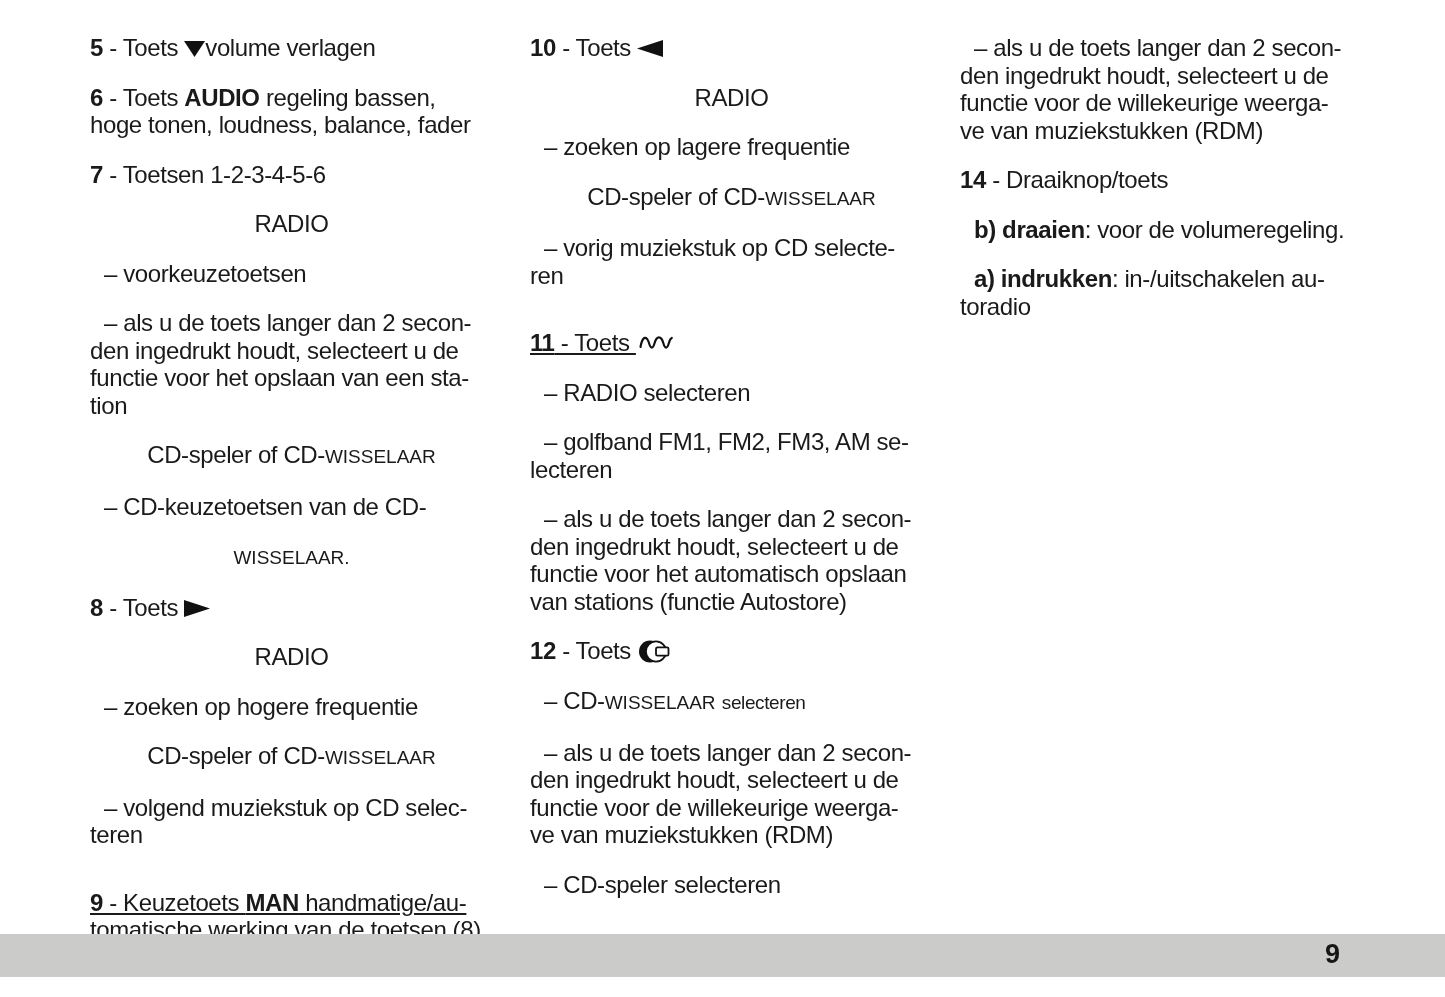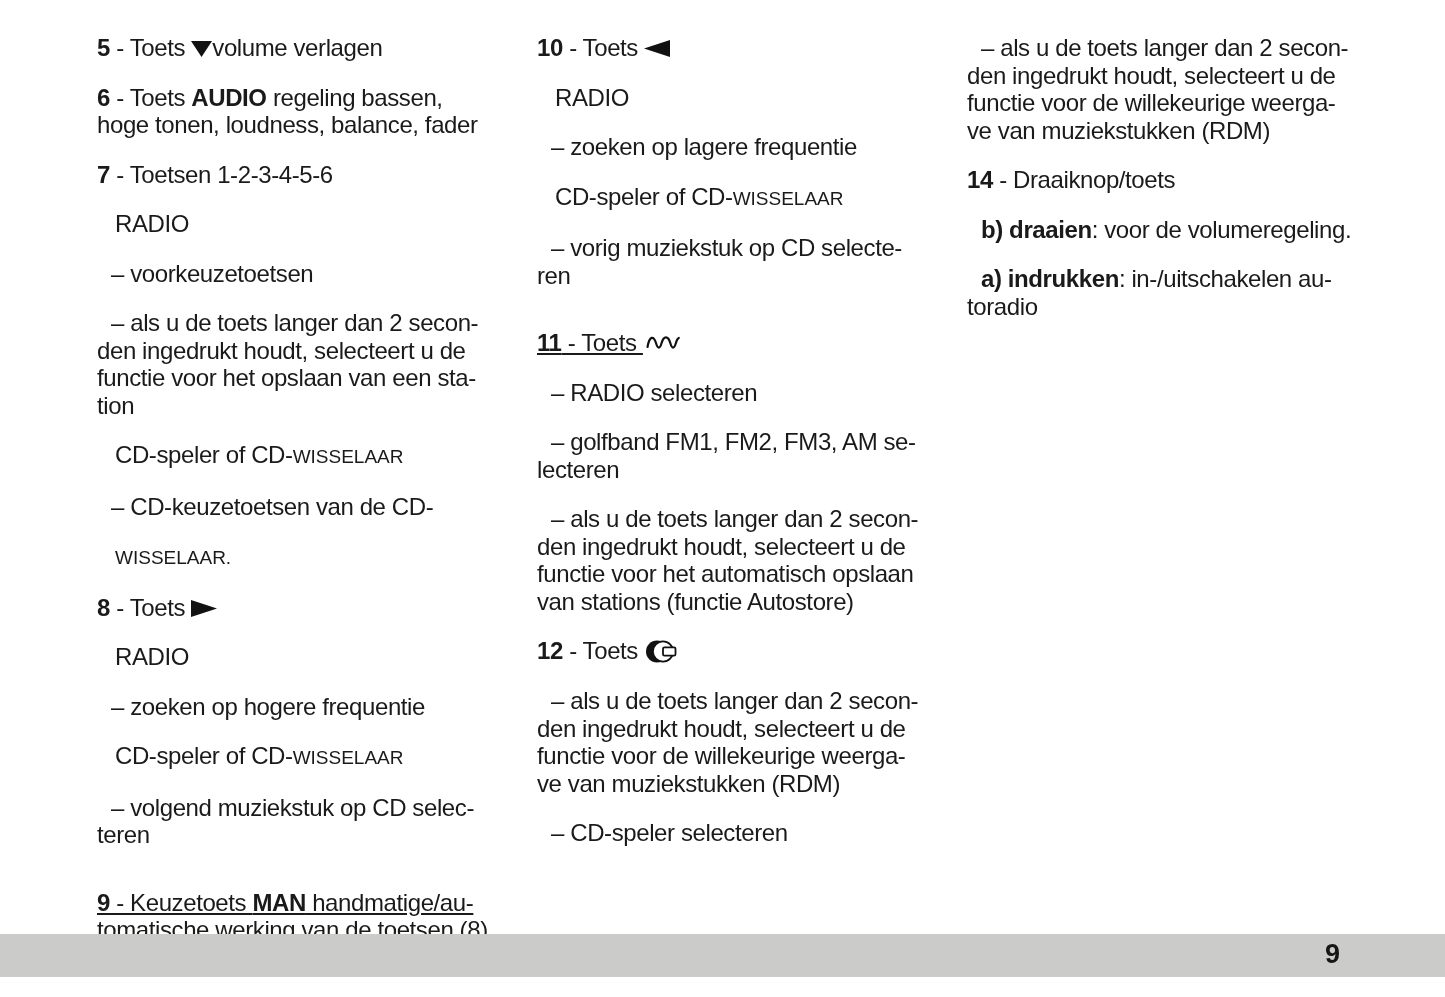--- a/index.html
+++ b/index.html
@@ -6,32 +6,32 @@
     --text-color:#1a1a1a;
     --bar-color:#cbcbca;
   }
   html,body{margin:0;padding:0;}
   body{
     width:1445px;height:997px;position:relative;overflow:hidden;
     background:#ffffff;color:var(--text-color);
     font-family:"Liberation Sans", sans-serif;
   }
   .content{
-    position:absolute;left:97px;top:34px;display:flex;
+    position:absolute;left:90px;top:34px;display:flex;
   }
   .col{width:385px;flex:0 0 auto;}
   .col + .col{margin-left:55px;}
   .col:nth-child(3){margin-left:45px;}
   p{
     margin:0;font-size:24px;line-height:27.5px;letter-spacing:-0.4px;
     white-space:nowrap;
   }
   p + p{margin-top:22px;}
   p.spaced{margin-top:40px;text-decoration:underline;}
-  p.mode, p.caps{margin-left:18px;}
+  p.mode, p.caps{margin-left:18px;text-align:center;}
   p.dash{text-indent:14px;}
   .b{font-weight:bold;}
   .sc{font-size:19px;letter-spacing:0;}
   .sm{font-size:19px;}
   .icon{display:inline-block;}
   .tri{vertical-align:-1px;}
   .wave{vertical-align:-5px;margin-left:2px;}
   .disc{vertical-align:-6px;margin-left:2px;}
   .footer-bar{
     position:absolute;left:0;top:934px;width:1445px;height:43px;
@@ -79,20 +79,21 @@
           <path d="M2.5 17 C4.5 5.5 8.8 5.5 11 13 C12.8 19.2 14.8 19.2 16.6 13 C18.8 5.5 23.1 5.5 25.3 13 C27.1 19.2 29.1 19.2 30.9 13 C31.8 9.8 32.8 8.4 33.8 8" fill="none" stroke="#111" stroke-width="2.2" stroke-linecap="round"></path>
         </svg></p>
       <p class="dash"><span>– RADIO selecteren</span></p>
       <p class="dash"><span>– golfband FM1, FM2, FM3, AM se-</span><br><span>lecteren</span></p>
       <p class="dash"><span>– als u de toets langer dan 2 secon-</span><br><span>den ingedrukt houdt, selecteert u de</span><br><span>functie voor het automatisch opslaan</span><br><span>van stations (functie Autostore)</span></p>
       <p class="entry"><span class="b">12</span><span> - Toets </span><svg class="icon disc" width="34" height="27" viewBox="0 0 34 27">
           <circle cx="11" cy="13.5" r="11" fill="#111"></circle>
           <circle cx="17" cy="13.5" r="10.1" fill="#fff" stroke="#111" stroke-width="1.8"></circle>
           <rect x="17" y="9.3" width="12.5" height="8.4" rx="1.5" fill="#fff" stroke="#111" stroke-width="1.8"></rect>
         </svg></p>
+      <p class="dash"><span>– CD-</span><span class="sc">WISSELAAR</span><span> </span><span class="sm">selecteren</span></p>
       <p class="dash"><span>– als u de toets langer dan 2 secon-</span><br><span>den ingedrukt houdt, selecteert u de</span><br><span>functie voor de willekeurige weerga-</span><br><span>ve van muziekstukken (RDM)</span></p>
       <p class="dash"><span>– CD-speler selecteren</span></p>
     </div>
   <div class="col">
       <p class="dash"><span>– als u de toets langer dan 2 secon-</span><br><span>den ingedrukt houdt, selecteert u de</span><br><span>functie voor de willekeurige weerga-</span><br><span>ve van muziekstukken (RDM)</span></p>
       <p class="entry"><span class="b">14</span><span> - Draaiknop/toets</span></p>
       <p class="dash"><span class="b">b) draaien</span><span>: voor de volumeregeling.</span></p>
       <p class="dash"><span class="b">a) indrukken</span><span>: in-/uitschakelen au-</span><br><span>toradio</span></p>
     </div>
 </div>

